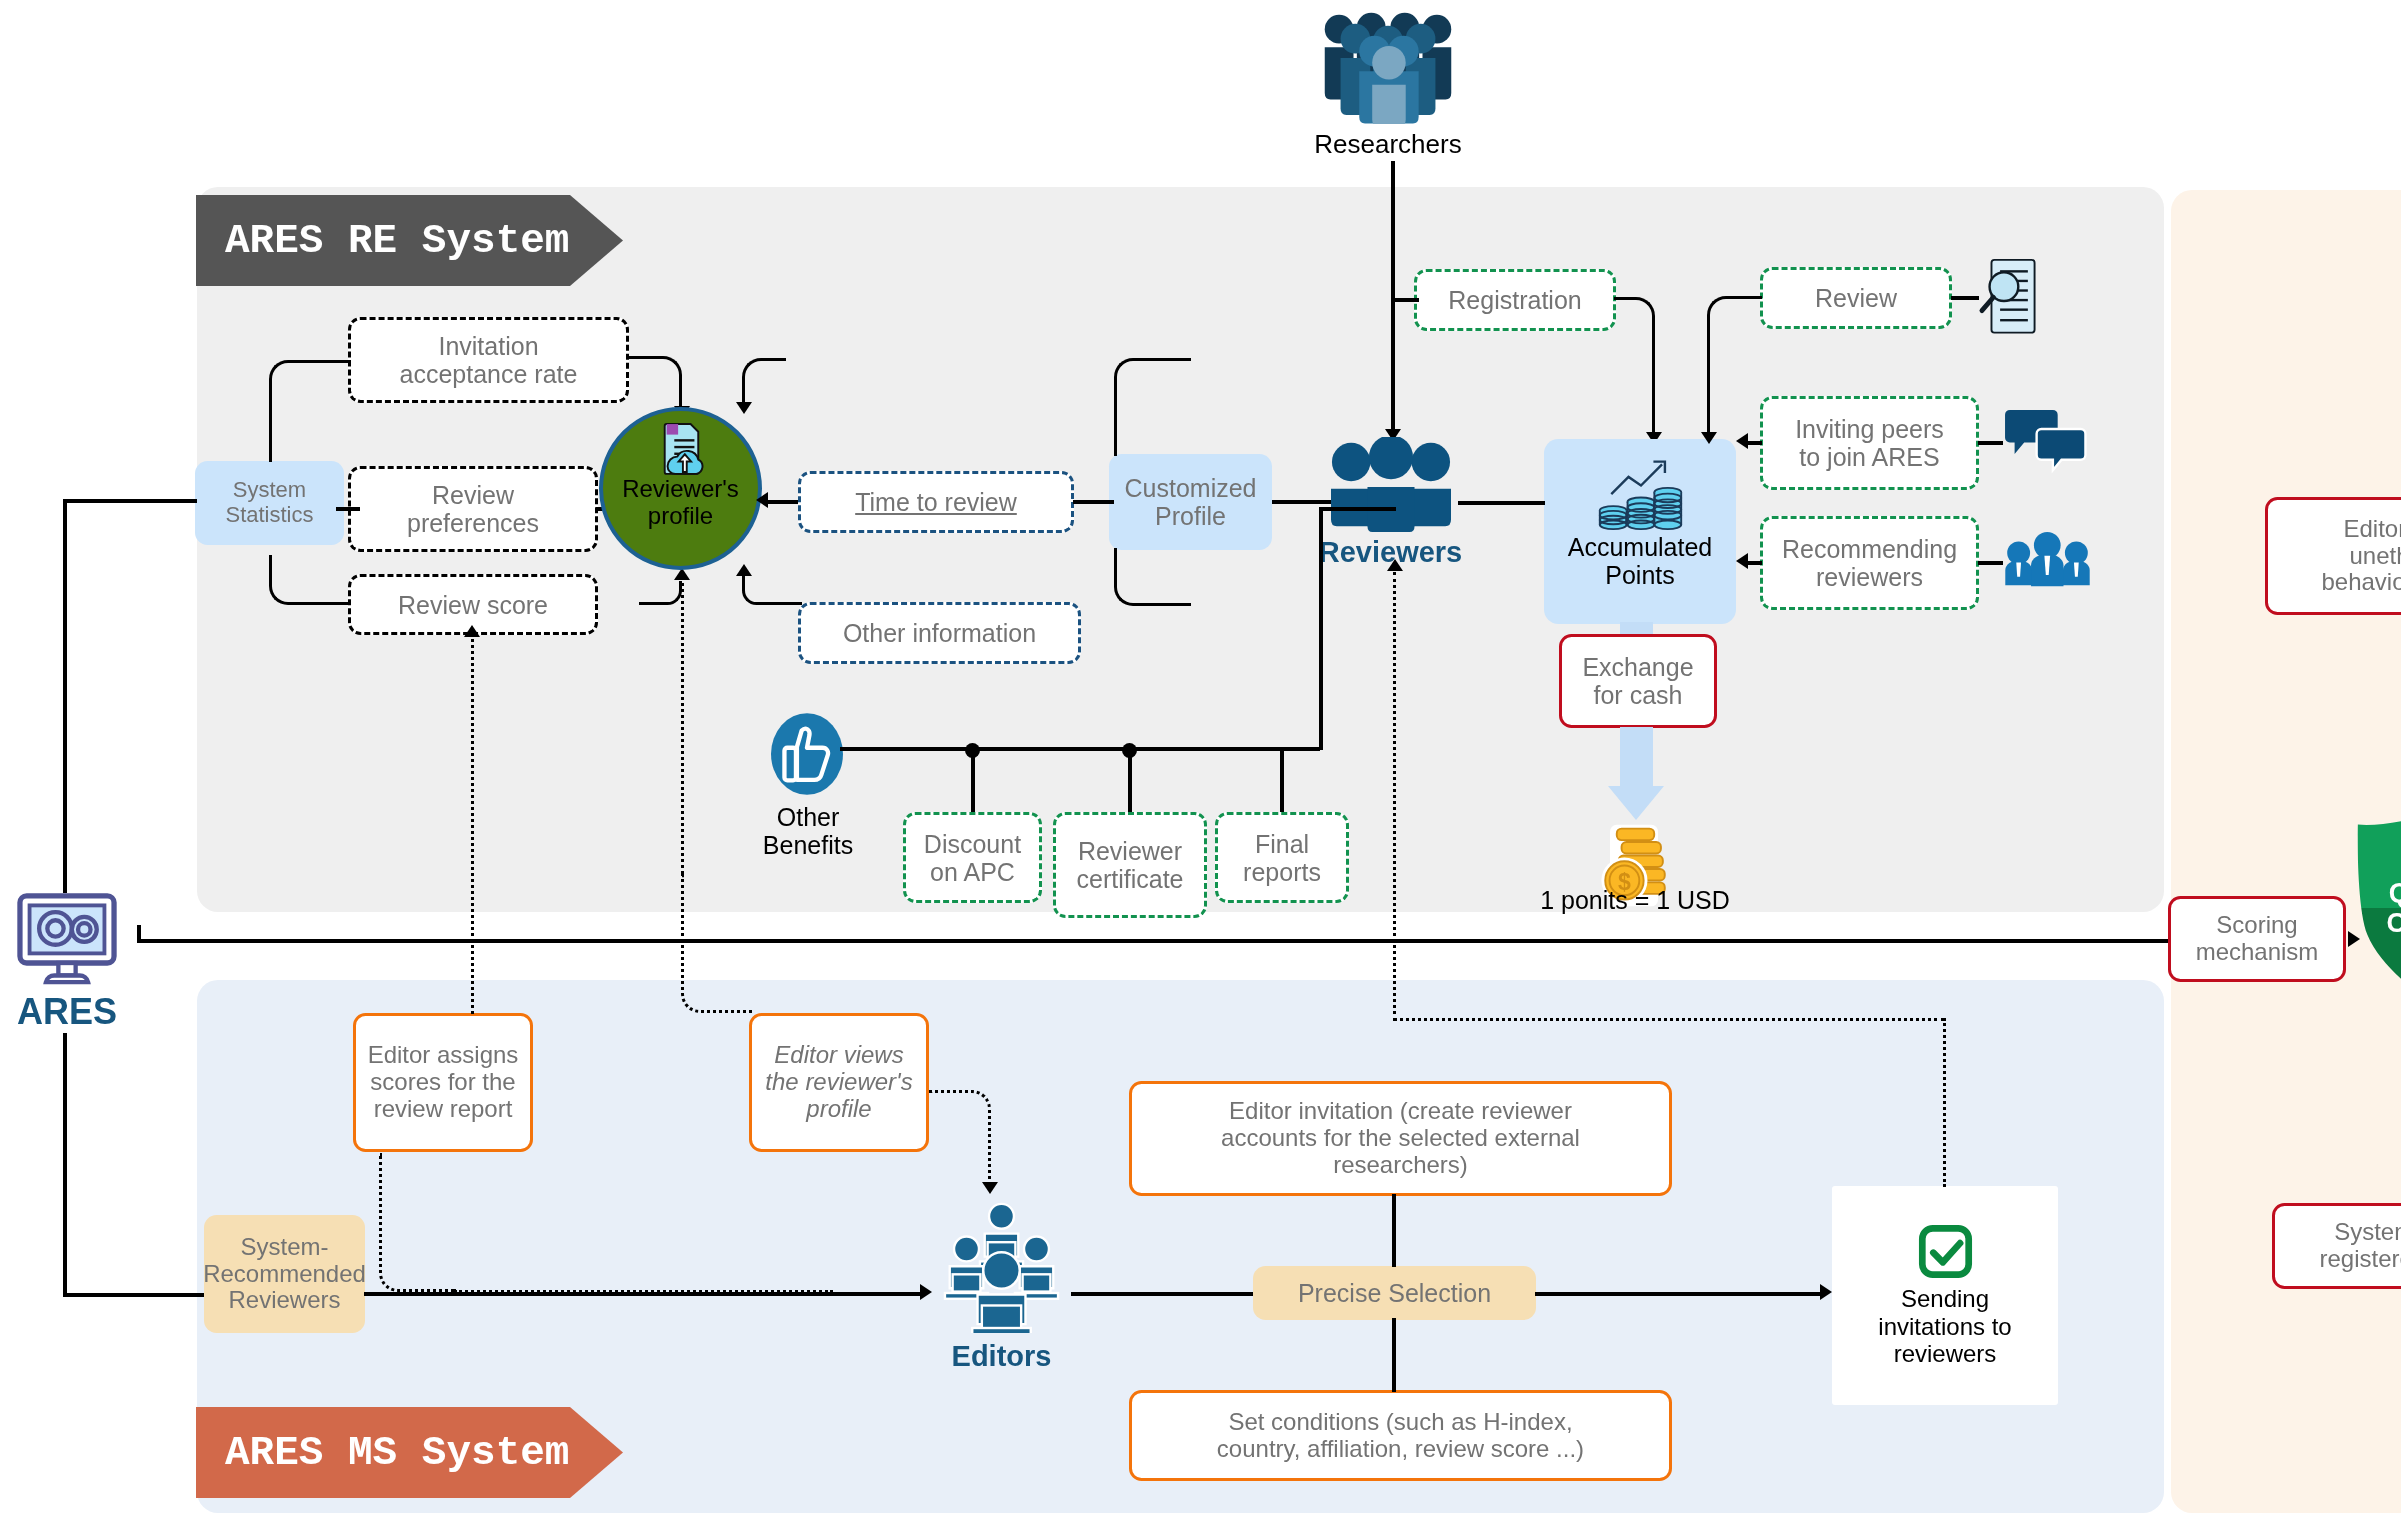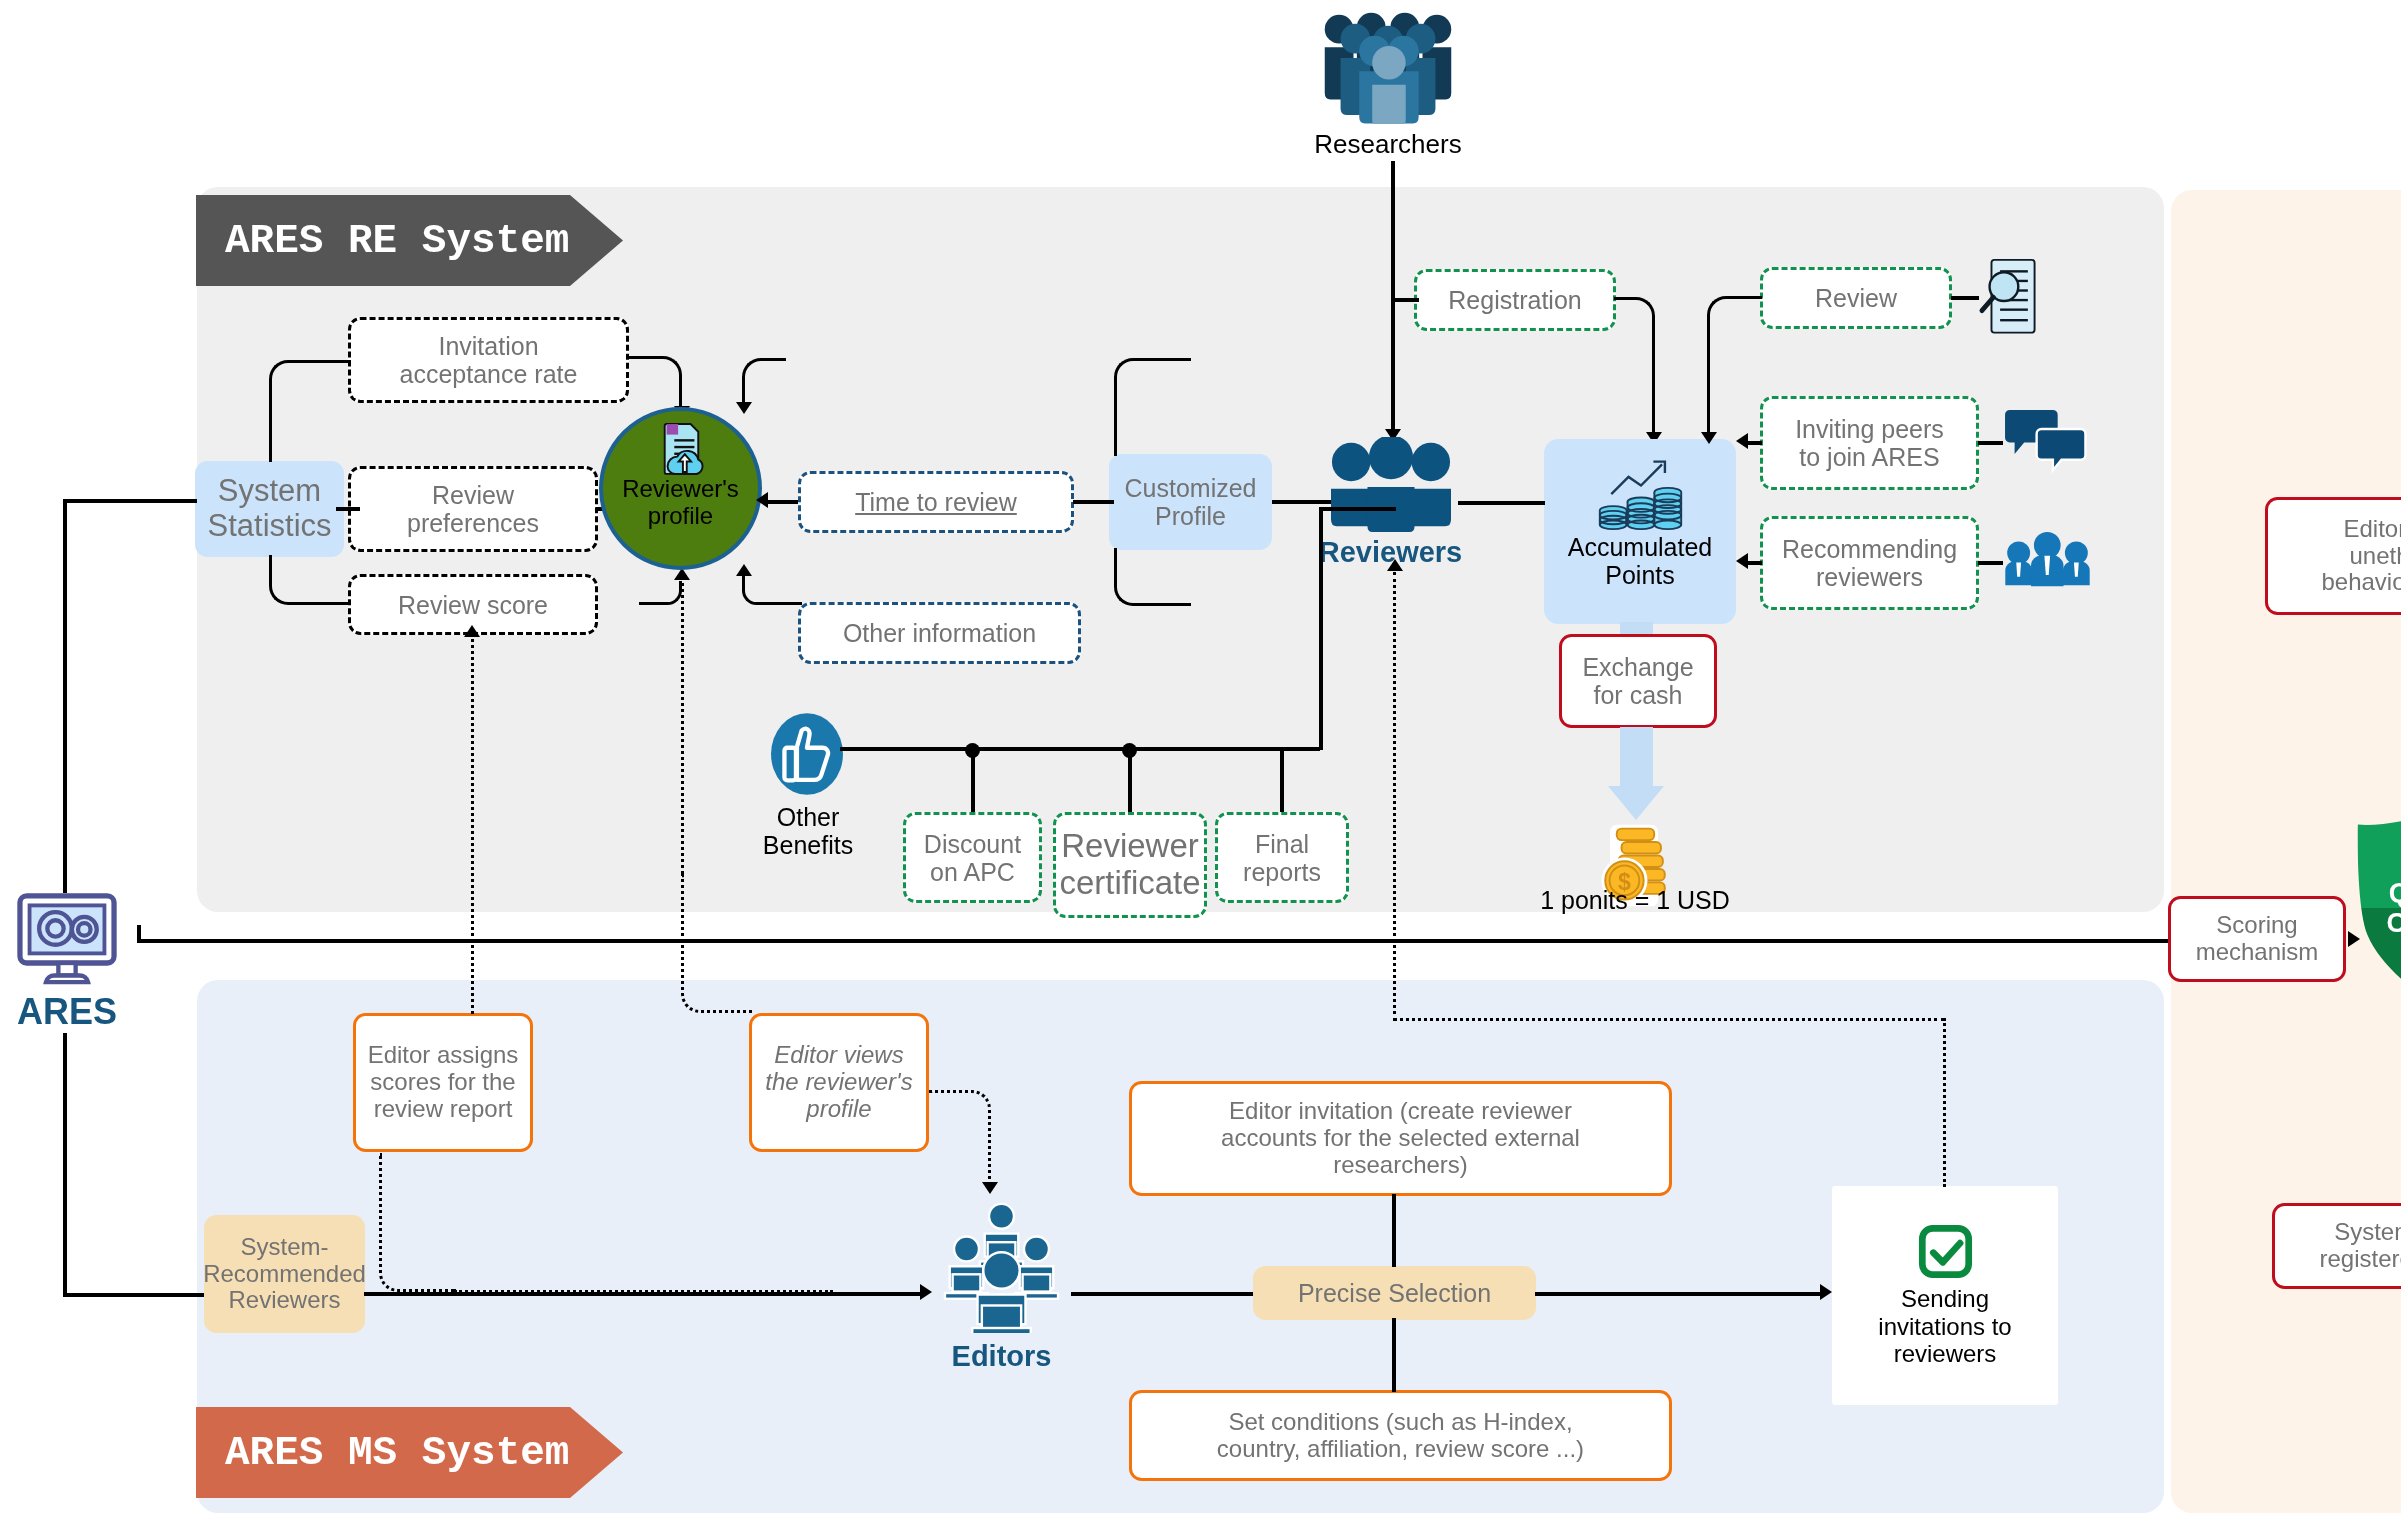--- a/index.html
+++ b/index.html
@@ -111,21 +111,21 @@
         <circle cx="152" cy="112" r="35"></circle>
           <path d="M117 158h70v72q0 16-14 16h-42q-14 0-14-16z"></path>
       </g>
     </svg>
   </div>
   <div class="abs cap" style="left:1268px;top:130px;width:240px;font-size:26px;">Researchers</div>
 
   <div class="abs ln ln-v" style="left:1391px;top:161px;height:269px;"></div>
   <div class="abs arrow ar-d" style="left:1385px;top:429px;"></div>
 
-  <div class="abs node fill-blue" style="left:195px;top:461px;width:149px;height:96px;font-size:31px;white-space:pre-line;">System
+  <div class="abs node fill-blue" style="left:195px;top:461px;width:149px;height:84px;font-size:22px;white-space:pre-line;">System
 Statistics</div>
 
   <div class="abs node dash-black" style="left:348px;top:317px;width:281px;height:86px;font-size:25px;white-space:pre-line;">Invitation
 acceptance rate</div>
   <div class="abs node dash-black" style="left:348px;top:466px;width:250px;height:86px;font-size:25px;white-space:pre-line;">Review
 preferences</div>
   <div class="abs node dash-black" style="left:348px;top:574px;width:250px;height:61px;font-size:25px;white-space:pre-line;">Review score</div>
 
   <div class="abs el" style="left:269px;top:360px;width:82px;height:102px;border-width:3.8px 0 0 3.8px;border-top-left-radius:19px;"></div>
   <div class="abs ln ln-h" style="left:336px;top:507px;width:24px;"></div>
@@ -331,21 +331,21 @@
       <ellipse cx="75" cy="85" rx="75" ry="85" fill="#1b78ad"></ellipse>
       <path d="M64 36c8-8 18-2 16 10l-5 26h32c9 0 14 8 11 16l-13 40c-2 7-8 11-15 11H54V70z" fill="none" stroke="#fff" stroke-width="9" stroke-linejoin="round"></path>
       <rect x="28" y="72" width="24" height="68" rx="6" fill="none" stroke="#fff" stroke-width="9"></rect>
     </svg>
   </div>
   <div class="abs cap" style="left:749px;top:803px;width:118px;font-size:25px;white-space:pre-line;">Other
 Benefits</div>
 
   <div class="abs node dash-green" style="left:903px;top:812px;width:139px;height:91px;font-size:25px;white-space:pre-line;">Discount
 on APC</div>
-  <div class="abs node dash-green" style="left:1053px;top:812px;width:154px;height:106px;font-size:33px;white-space:pre-line;">Reviewer
+  <div class="abs node dash-green" style="left:1053px;top:812px;width:154px;height:106px;font-size:25px;white-space:pre-line;">Reviewer
 certificate</div>
   <div class="abs node dash-green" style="left:1215px;top:812px;width:134px;height:91px;font-size:25px;white-space:pre-line;">Final
 reports</div>
 
   <div class="abs ln ln-h" style="left:840px;top:747px;width:480px;"></div>
   <div class="abs ln ln-v" style="left:971px;top:747px;height:65px;"></div>
   <div class="abs ln ln-v" style="left:1128px;top:747px;height:65px;"></div>
   <div class="abs ln ln-v" style="left:1280px;top:747px;height:65px;"></div>
   <div class="abs dot" style="left:965px;top:743px;width:15.4px;height:15.4px;"></div>
   <div class="abs dot" style="left:1122px;top:743px;width:15.4px;height:15.4px;"></div>

